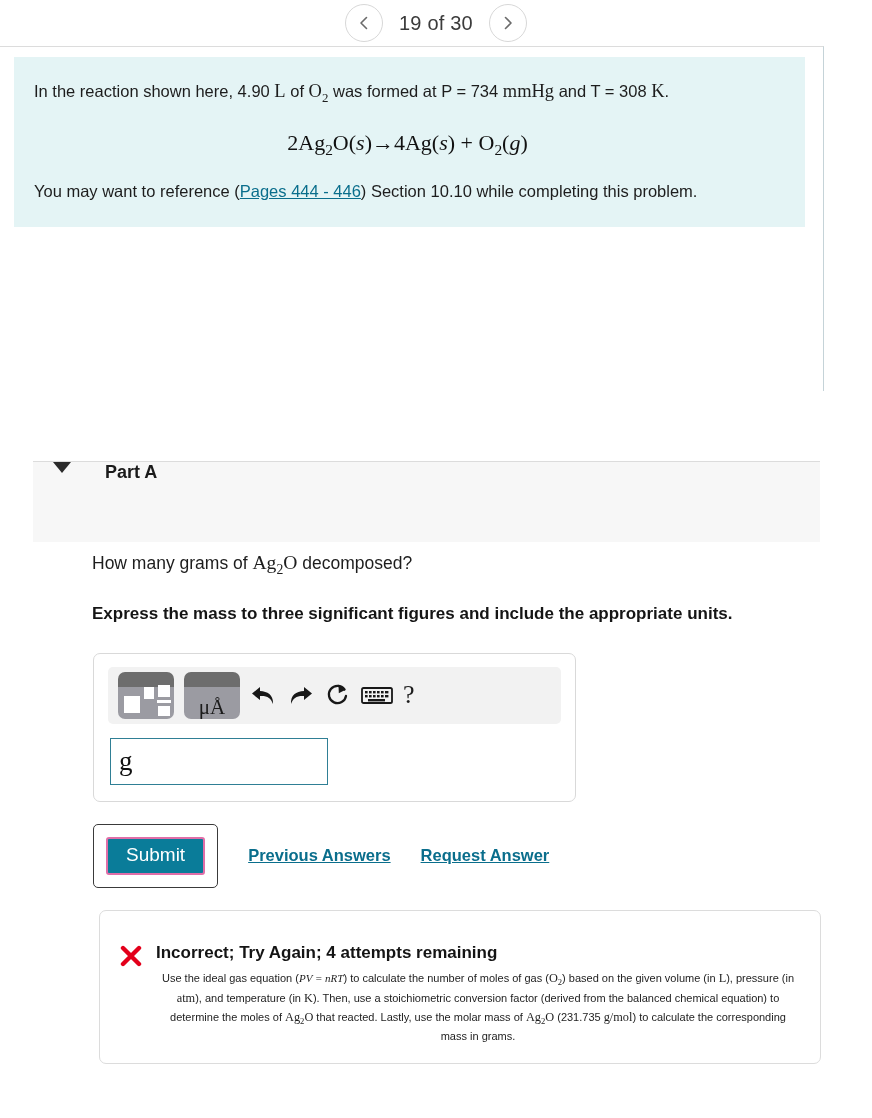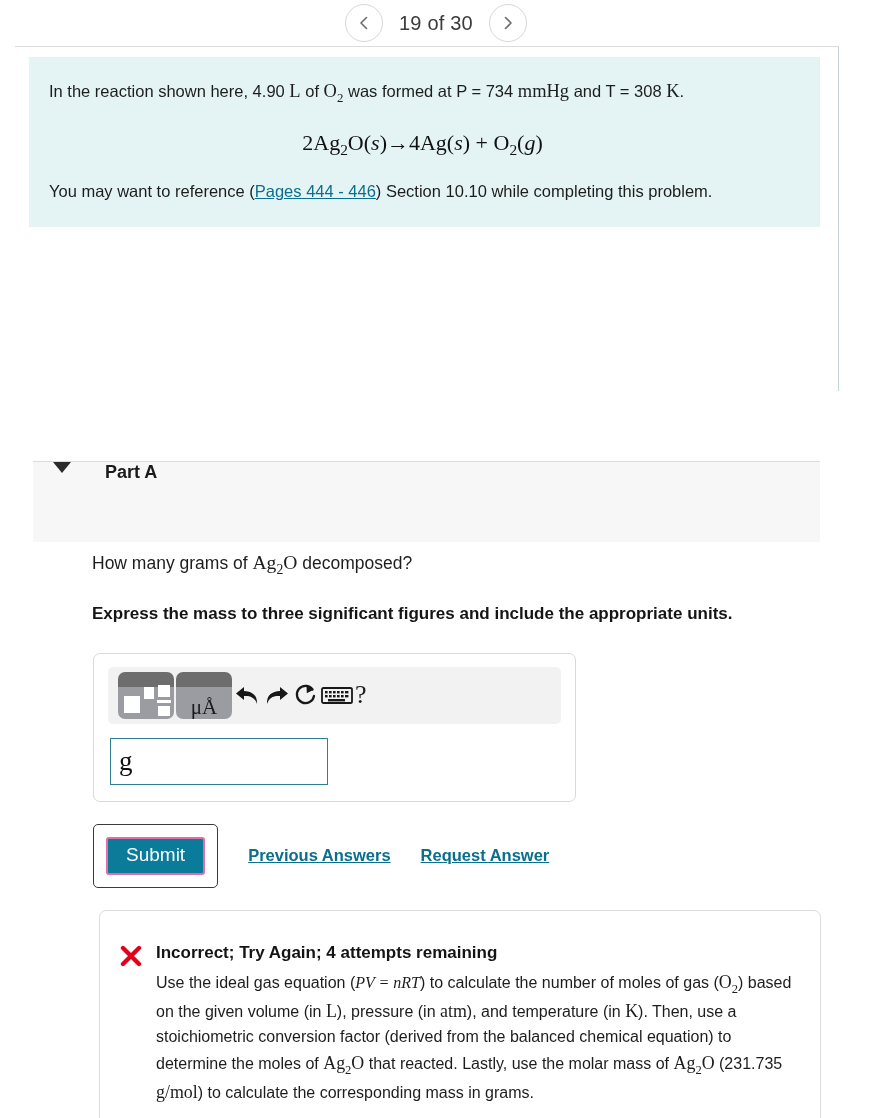--- a/index.html
+++ b/index.html
@@ -22,21 +22,21 @@
     width: 38px; height: 38px; border-radius: 50%;
     border: 1px solid #d8d8d8; background: #ffffff;
     display: flex; align-items: center; justify-content: center;
     cursor: pointer; padding: 0;
   }
   .pager-btn svg { display: block; }
   .pager-label { font-size: 20px; color: #3b3b3b; letter-spacing: .2px; }
 
   
   .problem-shell {
-    position: absolute; left: 15px; top: 46px; width: 824px; height: 345px;
+    position: absolute; left: 0; top: 46px; width: 824px; height: 345px;
     border-top: 1px solid #dcdcdc;
     border-right: 1px solid #c5d3d8;
   }
   .statement {
     position: absolute; left: 14px; top: 10px; width: 791px;
     background: #e4f4f5; padding: 20px 24px 22px 20px;
   }
   .statement p { margin: 0; font-size: 16.5px; line-height: 1.55; color: #1d1d1d; }
   .eq-line {
     text-align: center; font-family: "Liberation Serif", serif;
@@ -64,21 +64,21 @@
                  font-weight: bold; line-height: 1.45; color: #151515; }
 
   
   .answer-box {
     margin: 26px 0 0 93px; width: 483px;
     border: 1px solid #d9d9d9; border-radius: 7px; background: #fff;
     padding: 13px 14px 16px 14px;
   }
   .toolbar {
     background: #f2f2f2; border-radius: 5px; height: 57px;
-    display: flex; align-items: center; padding: 0 10px; gap: 2px;
+    display: flex; align-items: center; padding: 0 10px; gap: 10px;
   }
   .tb-tile {
     width: 56px; height: 47px; border-radius: 7px; border: none; padding: 0;
     cursor: pointer; position: relative; overflow: hidden;
     background: linear-gradient(#6d6d6d 0%, #6d6d6d 32%, #9b9ba2 32%, #9b9ba2 100%);
   }
   .tb-tile .w { position: absolute; background: #ffffff; }
   .tb-icon { background: none; border: none; padding: 0; cursor: pointer;
              display: flex; align-items: center; justify-content: center; }
   .tb-help { font-size: 26px; color: #1d1d1d; font-family: "Liberation Serif", serif; }
@@ -107,21 +107,21 @@
                  text-decoration: underline; cursor: pointer; }
 
   
   .feedback {
     margin: 22px 0 0 99px; width: 722px;
     border: 1px solid #dcdcdc; border-radius: 7px; background: #ffffff;
     padding: 32px 20px 18px 20px; display: flex; gap: 14px;
   }
   .x-icon { flex: 0 0 auto; width: 22px; height: 22px; margin-top: 2px; }
   .fb-title { margin: 0; font-size: 17px; font-weight: bold; color: #141414; }
-  .fb-text { margin: 6px 0 0 0; font-size: 16px; line-height: 1.52; color: #1d1d1d; }
+  .fb-text { margin: 6px 0 0 0; font-size: 11px; line-height: 1.52; color: #1d1d1d; text-align: center; }
 </style>
 </head>
 <body>
 
 <div class="page">
 
   <div class="pager">
     <button class="pager-btn">
       <svg width="14" height="14" viewBox="0 0 14 14">
         <path d="M9.5 1.5 L4 7 L9.5 12.5" fill="none" stroke="#6b6b6b" stroke-width="1.6" stroke-linecap="round" stroke-linejoin="round"></path>

